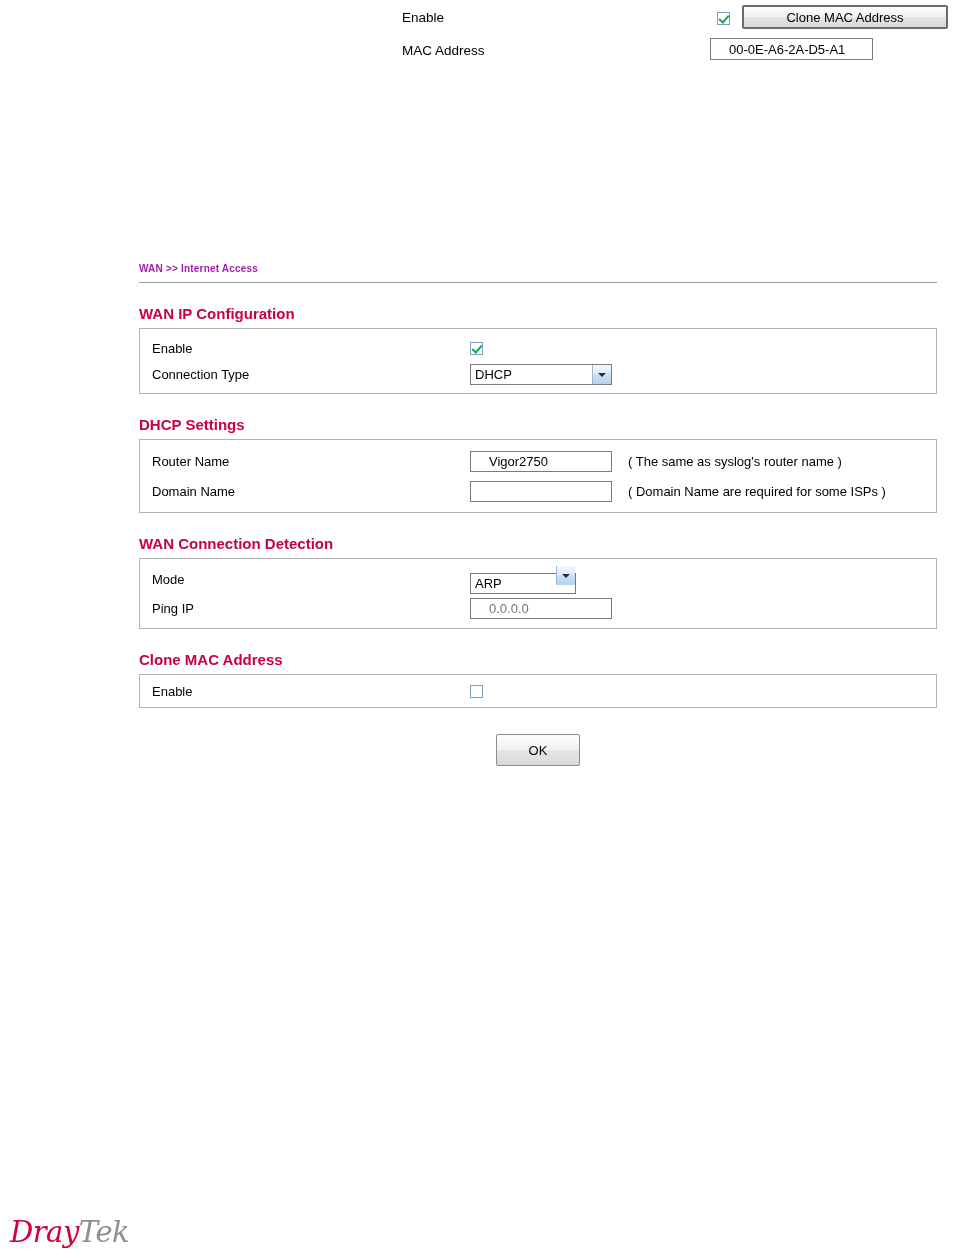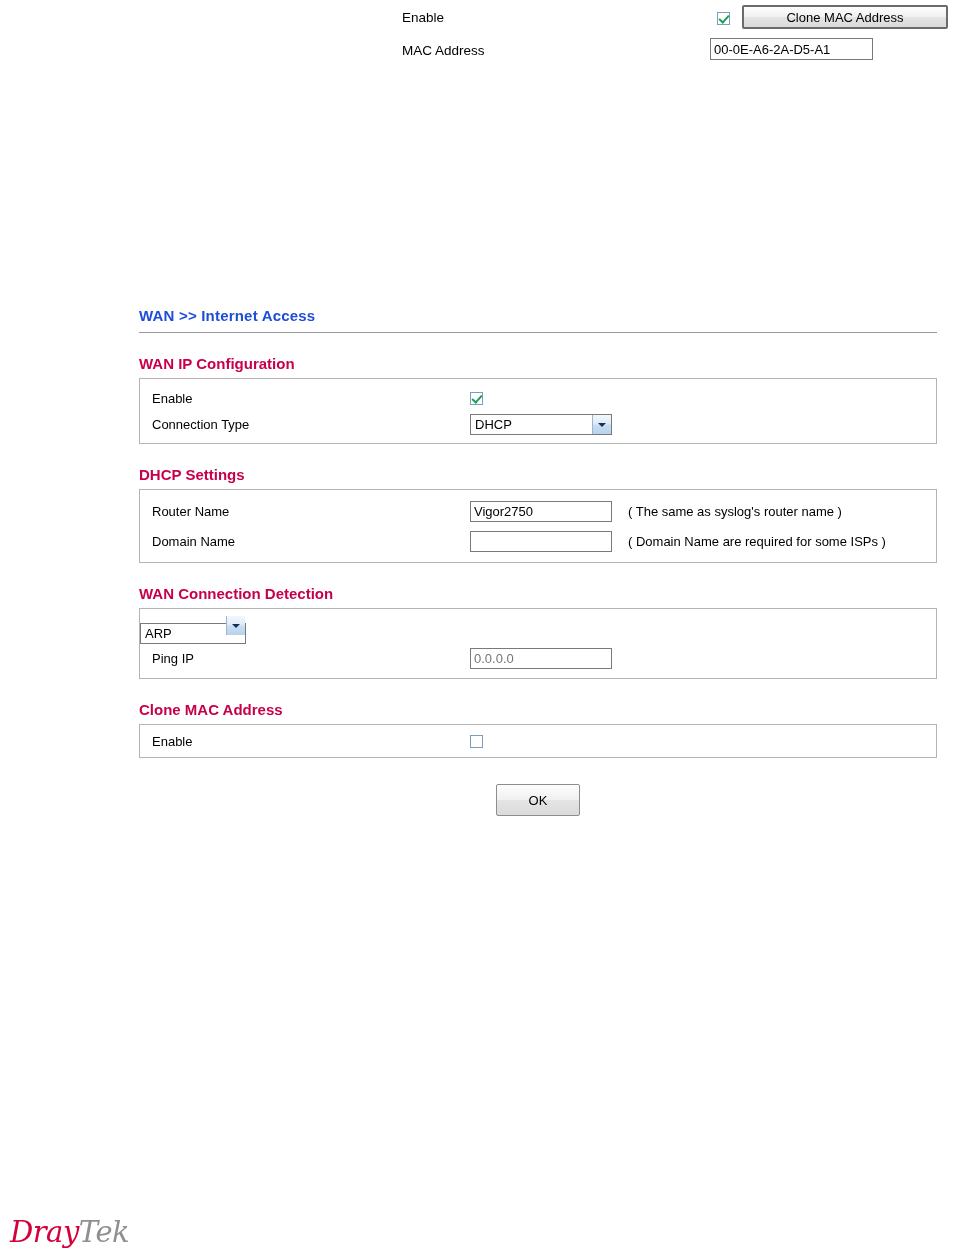--- a/index.html
+++ b/index.html
@@ -80,45 +80,44 @@
     height: 24px;
     border: 2px solid #6b6b6b;
   }
 
   .txt {
     border: 1px solid #7a7a7a;
     background: #ffffff;
     font-family: "Liberation Sans", sans-serif;
     font-size: 13px;
     color: #000;
-    padding: 1px 3px;
+    padding: 1px 18px;
     box-sizing: border-box;
   }
   .top-frag .txt-mac {
     position: absolute;
     left: 710px;
     top: 38px;
     width: 163px;
     height: 22px;
   }
 
   
   .page {
     position: absolute;
     left: 139px;
     top: 263px;
     width: 798px;
   }
 
   .page-title {
-    font-size: 15px;
+    font-size: 10px;
     font-weight: bold;
-    color: #1d4ed8;
+    color: #a21caf;
     letter-spacing: 0.2px;
-    margin-top: 44px;
   }
   .title-rule {
     margin-top: 8px;
     border-bottom: 1px solid #9a9a9a;
     width: 798px;
   }
 
   .section-head {
     font-size: 15px;
     font-weight: bold;
@@ -275,20 +274,21 @@
       <div class="cell-field">
         <input class="txt" type="text" style="width: 142px; height: 21px;" value="">
         <span class="note">( Domain Name are required for some ISPs )</span>
       </div>
     </div>
   </div>
 
   <div class="section-head">WAN Connection Detection</div>
   <div class="panel" style="padding:6px 0 6px 0;">
     <div class="row" style="min-height:28px;">
+      <div class="cell-label">Mode</div>
       <div class="cell-field">
         <span class="sel-wrap">
           <select class="sel" style="width:106px;margin-top:8px;">
             <option>ARP</option>
           </select>
           <span class="arrowbox"></span>
         </span>
       </div>
     </div>
     <div class="row" style="min-height:28px;">

